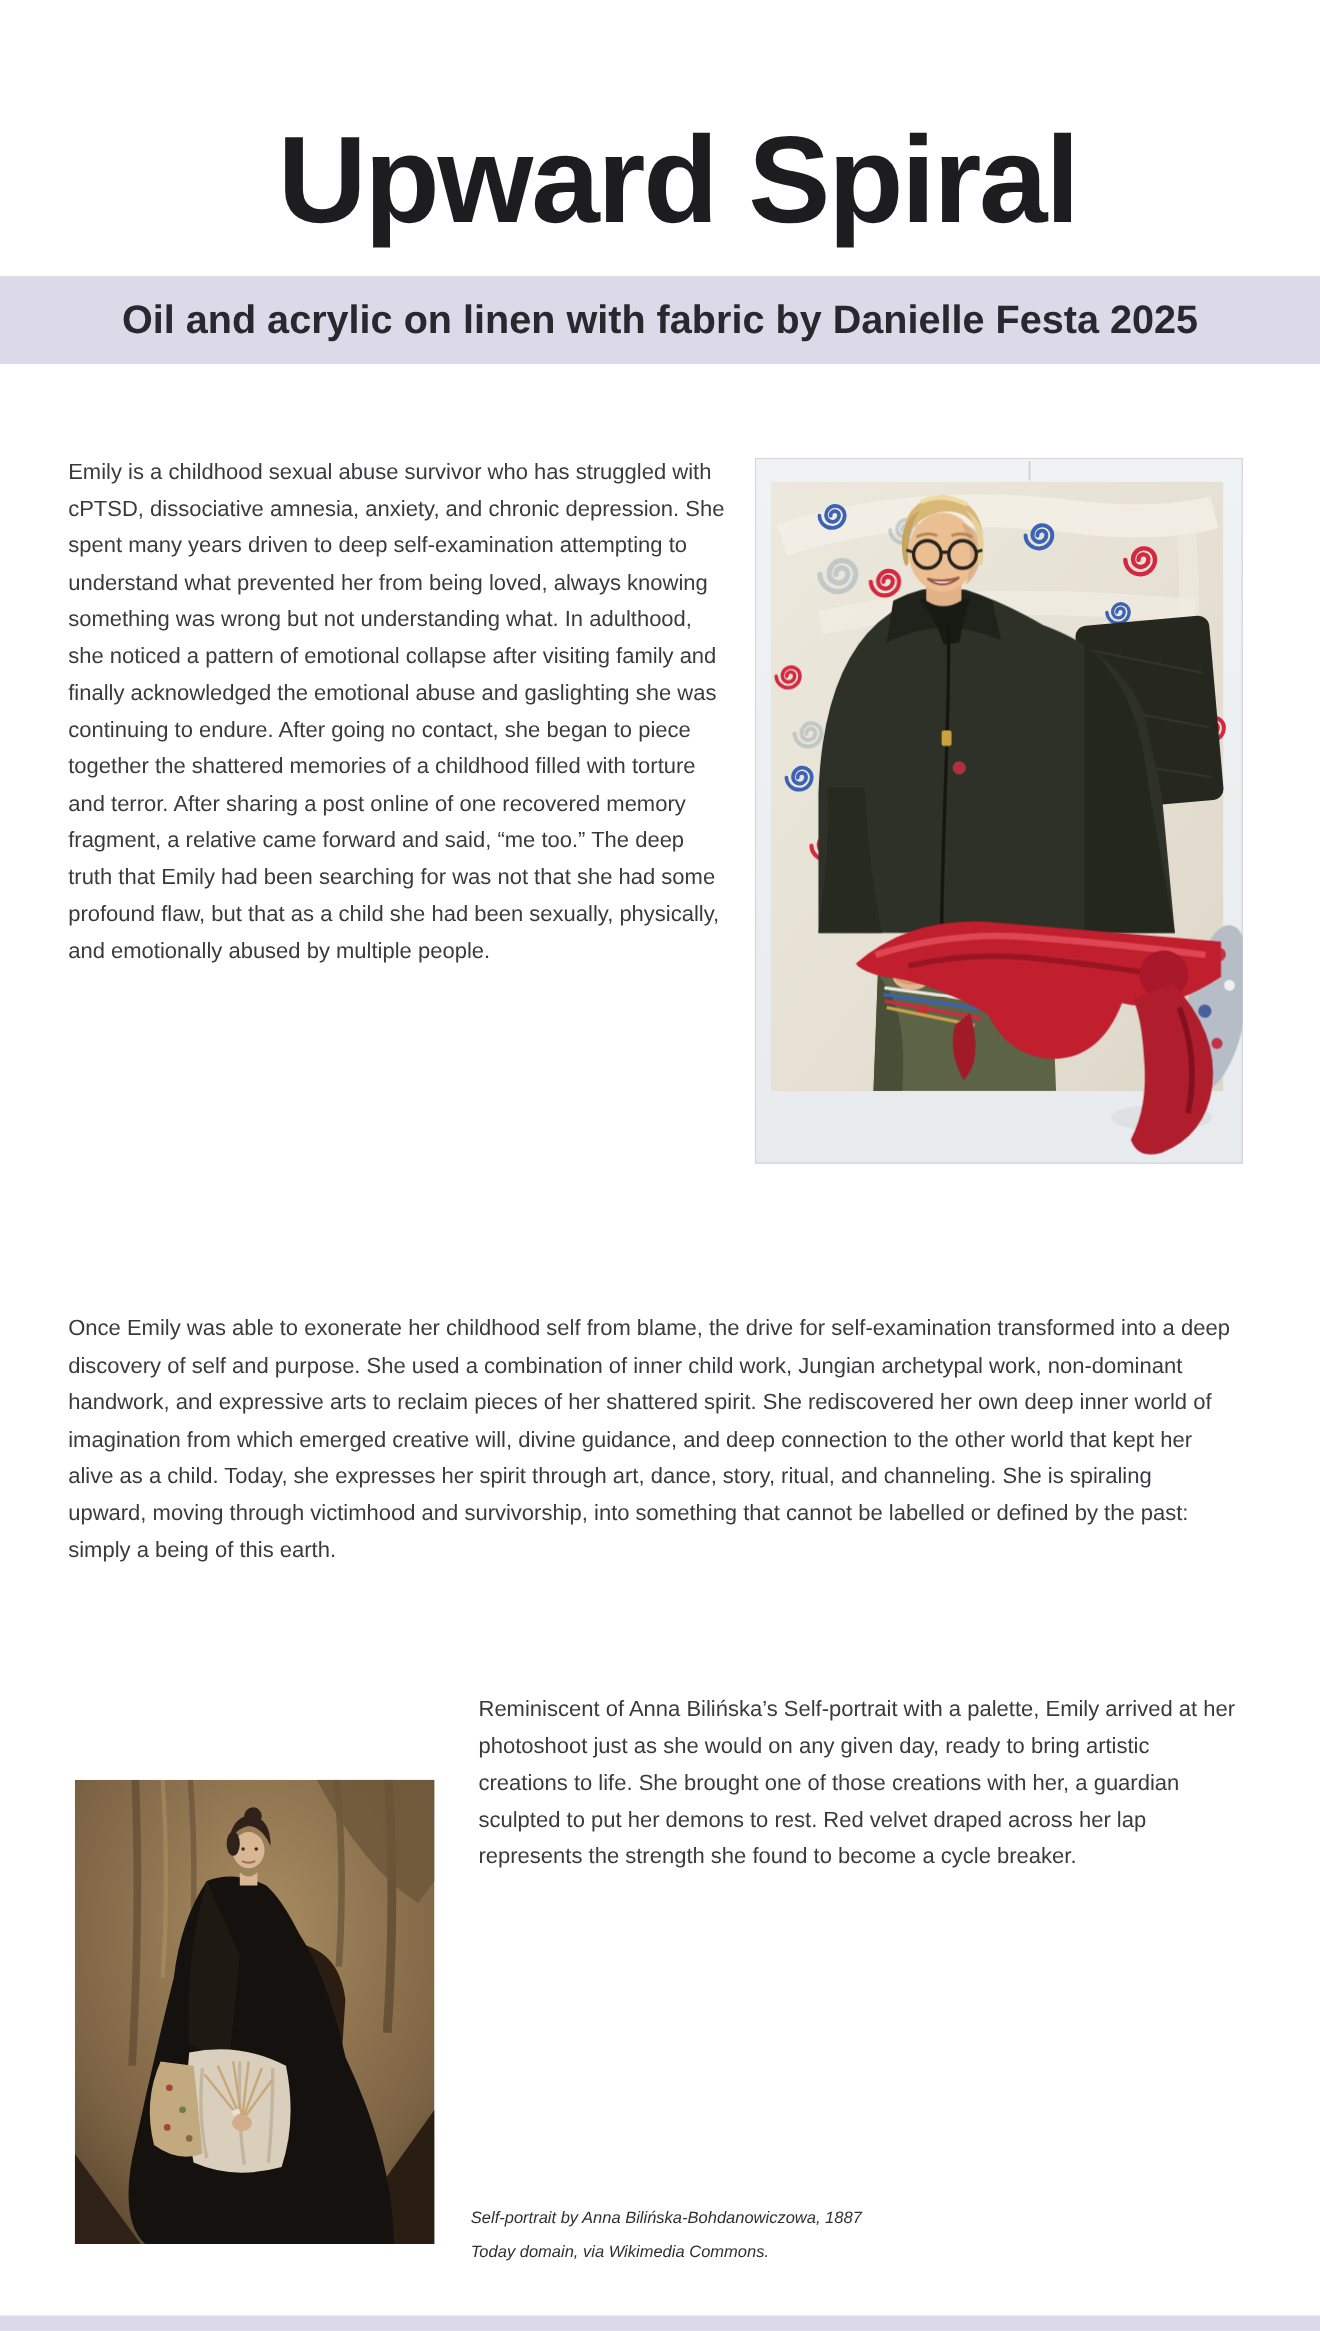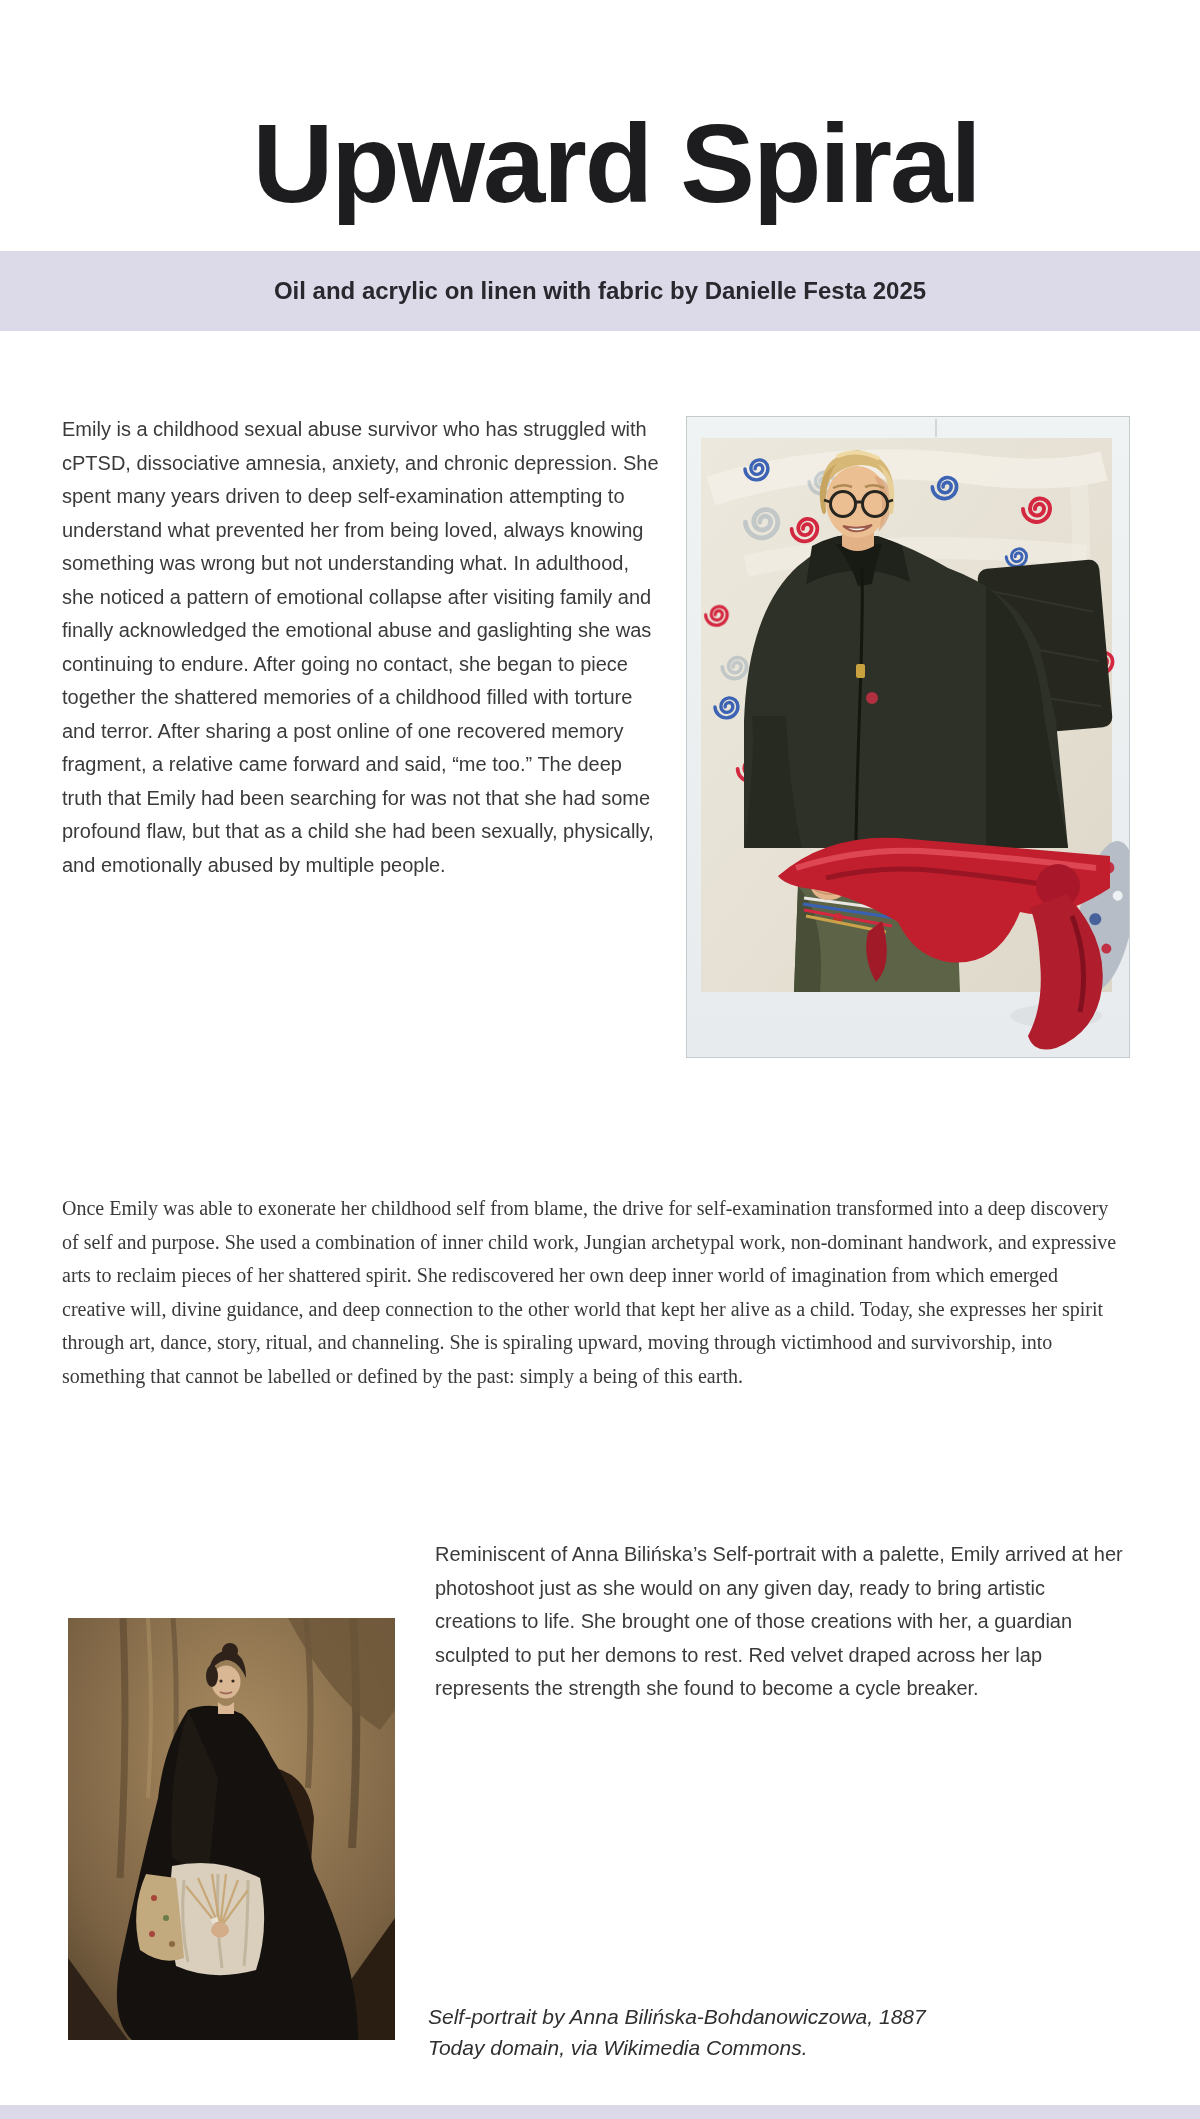--- a/index.html
+++ b/index.html
@@ -16,33 +16,33 @@
     text-align:center;
     font-size:112px;font-weight:700;letter-spacing:-2px;
     line-height:1.05;color:#1d1d20;padding-left:16px;
   }
   .subtitle-band{
     position:absolute;top:251px;left:0;width:1200px;height:80px;
     background:#dcdae9;
     display:flex;align-items:center;justify-content:center;
   }
   .subtitle-band .subtitle{
-    font-size:24px;font-weight:700;color:#28282e;letter-spacing:0px;
+    font-size:36px;font-weight:700;color:#28282e;letter-spacing:0px;
   }
   .body-text{
     position:absolute;
     font-size:20px;line-height:33.5px;color:#3a3a3c;
     text-align:left;
   }
   .p1{left:62px;top:413px;width:604px;}
-  .p2{left:62px;top:1192px;width:1060px;font-family:Liberation Serif, serif;}
+  .p2{left:62px;top:1192px;width:1060px;}
   .p3{left:435px;top:1538px;width:692px;}
   .caption{
     position:absolute;left:428px;top:2001px;width:640px;
-    font-size:21px;line-height:31px;font-style:italic;color:#2f2f31;
+    font-size:15px;line-height:31px;font-style:italic;color:#2f2f31;
   }
   .photo1{
     position:absolute;left:686px;top:416px;width:444px;height:642px;
   }
   .photo2{
     position:absolute;left:68px;top:1618px;width:327px;height:422px;
   }
   .footer-band{
     position:absolute;left:0;bottom:0;width:1200px;height:14px;
     background:#dcdae9;

